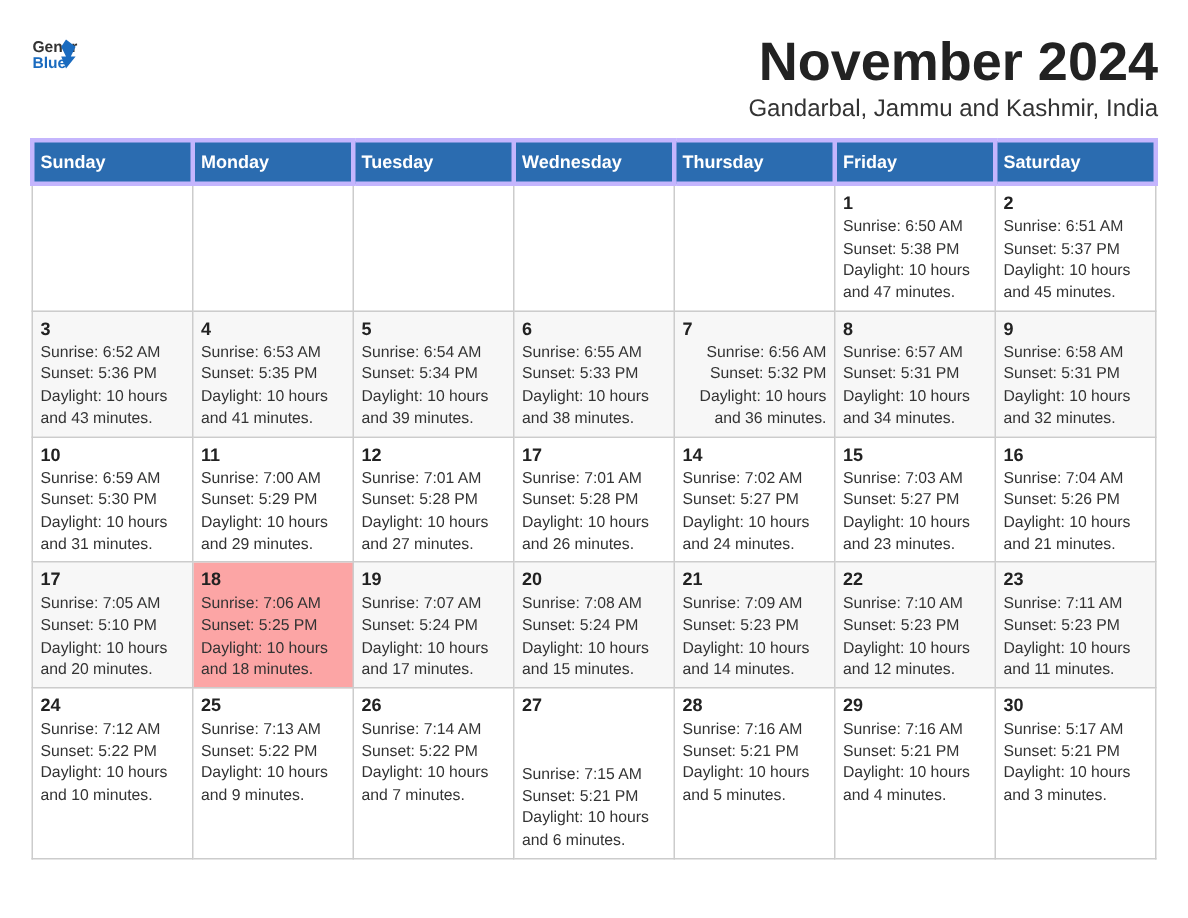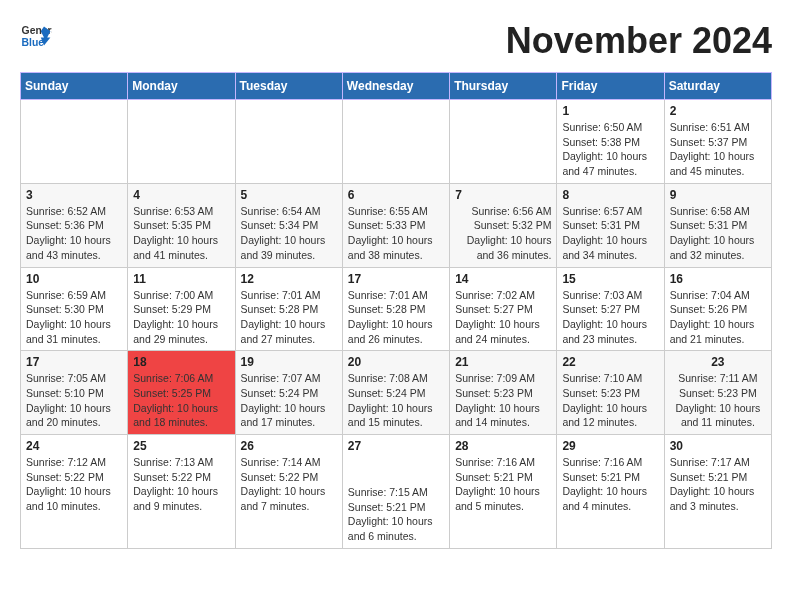--- a/index.html
+++ b/index.html
@@ -43,21 +43,21 @@
       border-collapse: collapse;
       font-size: 11px;
     }
     .calendar th {
       background: #2b6cb0;
       color: #fff;
       padding: 6px 4px;
       text-align: left;
       font-size: 12px;
       font-weight: bold;
-      border: 1px solid #c4b5fd;
+      border: 3px solid #c4b5fd;
     }
     .calendar td {
       vertical-align: top;
       border: 1px solid #ccc;
       padding: 4px 5px;
       width: calc(100% / 7);
       min-height: 80px;
       height: 80px;
       background: #fff;
     }
@@ -86,20 +86,21 @@
 <div class="header">
   <div class="logo">
     <svg class="logo-icon" viewBox="0 0 40 40">
       <text x="2" y="18" font-size="13" font-weight="bold" fill="#333" font-family="Arial">General</text>
       <text x="2" y="32" font-size="13" font-weight="bold" fill="#1a6bbf" font-family="Arial">Blue</text>
       <polygon points="30,8 38,14 34,22 38,22 30,32 26,22 30,22 26,14" fill="#1a6bbf"></polygon>
     </svg>
   </div>
   <div class="title-block">
     <div class="month-title">November 2024</div>
+    <div class="subtitle">Gandarbal, Jammu and Kashmir, India</div>
   </div>
 </div>
 
 <table class="calendar">
   <thead>
     <tr>
     <th>Sunday</th>
         <th>Monday</th>
         <th>Tuesday</th>
         <th>Wednesday</th>
@@ -216,21 +217,21 @@
 Daylight: 10 hours and 21 minutes.</div>
         </td>
       </tr>
       <tr style="background: rgb(247, 247, 247);">
         <td style="background: rgb(247, 247, 247);">
           <span class="day-num">17</span>
           <div class="day-info" style="white-space: pre-line;">Sunrise: 7:05 AM
 Sunset: 5:10 PM
 Daylight: 10 hours and 20 minutes.</div>
         </td>
-        <td style="background: #ef4444;">
+        <td style="background: #fca5a5;">
           <span class="day-num">18</span>
           <div class="day-info" style="white-space: pre-line;">Sunrise: 7:06 AM
 Sunset: 5:25 PM
 Daylight: 10 hours and 18 minutes.</div>
         </td>
         <td style="background: rgb(247, 247, 247); margin-top: 32px;">
           <span class="day-num">19</span>
           <div class="day-info" style="white-space: pre-line;">Sunrise: 7:07 AM
 Sunset: 5:24 PM
 Daylight: 10 hours and 17 minutes.</div>
@@ -246,21 +247,21 @@
           <div class="day-info" style="white-space: pre-line;">Sunrise: 7:09 AM
 Sunset: 5:23 PM
 Daylight: 10 hours and 14 minutes.</div>
         </td>
         <td style="background: rgb(247, 247, 247);">
           <span class="day-num">22</span>
           <div class="day-info" style="white-space: pre-line;">Sunrise: 7:10 AM
 Sunset: 5:23 PM
 Daylight: 10 hours and 12 minutes.</div>
         </td>
-        <td style="background: rgb(247, 247, 247); text-align: center;">
+        <td style="background: rgb(247, 247, 247);">
           <span class="day-num">23</span>
           <div class="day-info" style="white-space: pre-line;">Sunrise: 7:11 AM
 Sunset: 5:23 PM
 Daylight: 10 hours and 11 minutes.</div>
         </td>
       </tr>
       <tr>
         <td>
           <span class="day-num">24</span>
           <div class="day-info" style="white-space: pre-line;">Sunrise: 7:12 AM
@@ -292,19 +293,19 @@
 Daylight: 10 hours and 5 minutes.</div>
         </td>
         <td>
           <span class="day-num">29</span>
           <div class="day-info" style="white-space: pre-line;">Sunrise: 7:16 AM
 Sunset: 5:21 PM
 Daylight: 10 hours and 4 minutes.</div>
         </td>
         <td>
           <span class="day-num">30</span>
-          <div class="day-info" style="white-space: pre-line;">Sunrise: 7:17 AM
+          <div class="day-info" style="white-space: pre-line;">Sunrise: 5:17 AM
 Sunset: 5:21 PM
 Daylight: 10 hours and 3 minutes.</div>
         </td>
       </tr>
     </tbody>
 </table>
 
 </body></html>

